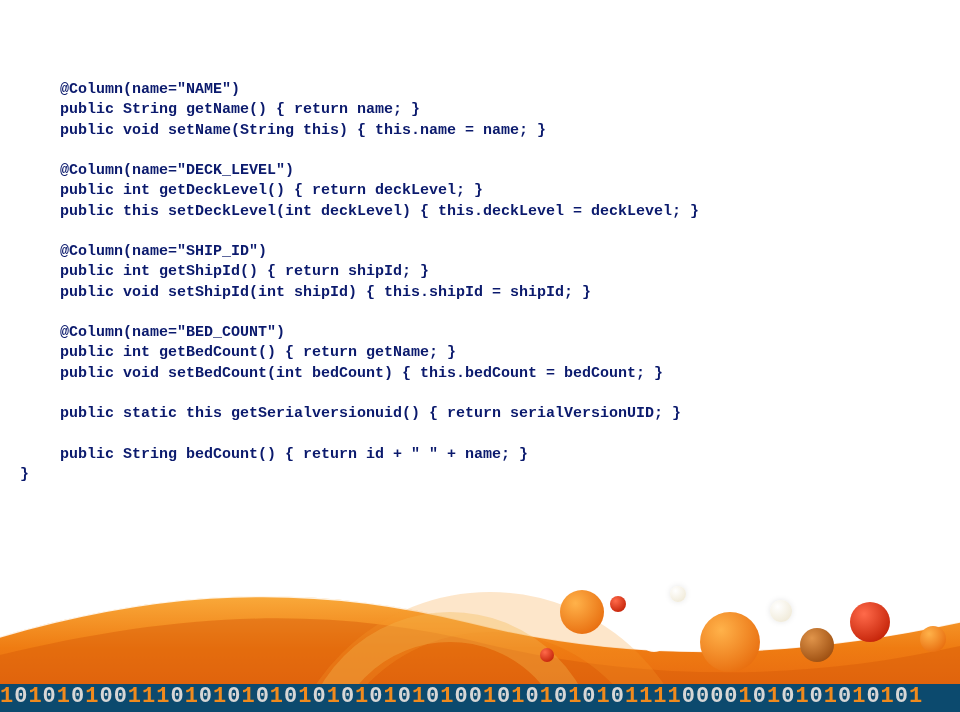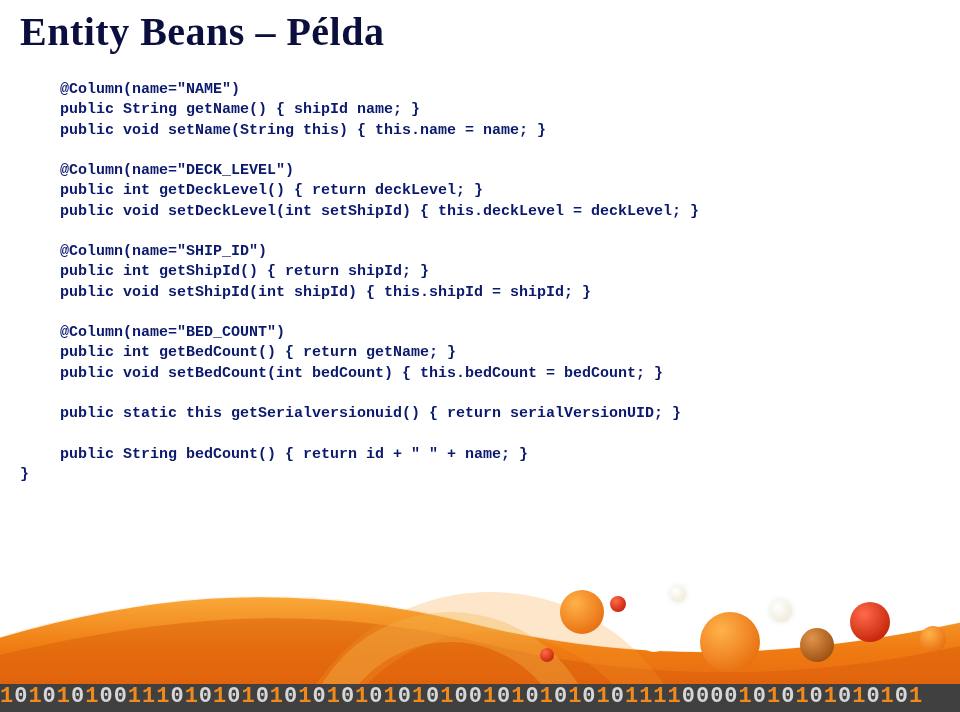--- a/index.html
+++ b/index.html
@@ -65,21 +65,21 @@
   .c-outline { background: transparent; border: 2px solid #fff; opacity: 0.9; }
   .c-white  { background: radial-gradient(circle at 35% 30%, #ffffff 0%, #f0ead8 80%); box-shadow: 0 0 6px rgba(0,0,0,0.1); }
 
   
   .binary-strip {
     position: absolute;
     bottom: 0;
     left: 0;
     width: 960px;
     height: 28px;
-    background: #404040;
+    background: #0c4a6e;
     font-family: 'Courier New', monospace;
     font-size: 22px;
     font-weight: bold;
     letter-spacing: 1px;
     white-space: nowrap;
     overflow: hidden;
     color: #c7c7c7;
   }
   .binary-strip .b1 { color: #f08a1d; }
   .binary-strip .b0 { color: #d6d6d6; }
@@ -92,29 +92,28 @@
     width: 1100px;
     height: 120px;
   }
 
 </style>
 </head>
 <body>
 
 <div class="slide">
 
-  <h1 class="title">Entity Beans – Példa</h1>
 
   <pre class="code-block"><span>@Column(name="NAME")</span>
-<span>public String getName() { shipId name; }</span>
+<span>public String getName() { return name; }</span>
 <span>public void setName(String this) { this.name = name; }</span>
 <span></span>
 <span>@Column(name="DECK_LEVEL")</span>
 <span>public int getDeckLevel() { return deckLevel; }</span>
-<span>public void setDeckLevel(int setShipId) { this.deckLevel = deckLevel; }</span>
+<span>public this setDeckLevel(int deckLevel) { this.deckLevel = deckLevel; }</span>
 <span></span>
 <span>@Column(name="SHIP_ID")</span>
 <span>public int getShipId() { return shipId; }</span>
 <span>public void setShipId(int shipId) { this.shipId = shipId; }</span>
 <span></span>
 <span>@Column(name="BED_COUNT")</span>
 <span>public int getBedCount() { return getName; }</span>
 <span>public void setBedCount(int bedCount) { this.bedCount = bedCount; }</span>
 <span></span>
 <span>public static this getSerialversionuid() { return serialVersionUID; }</span>

